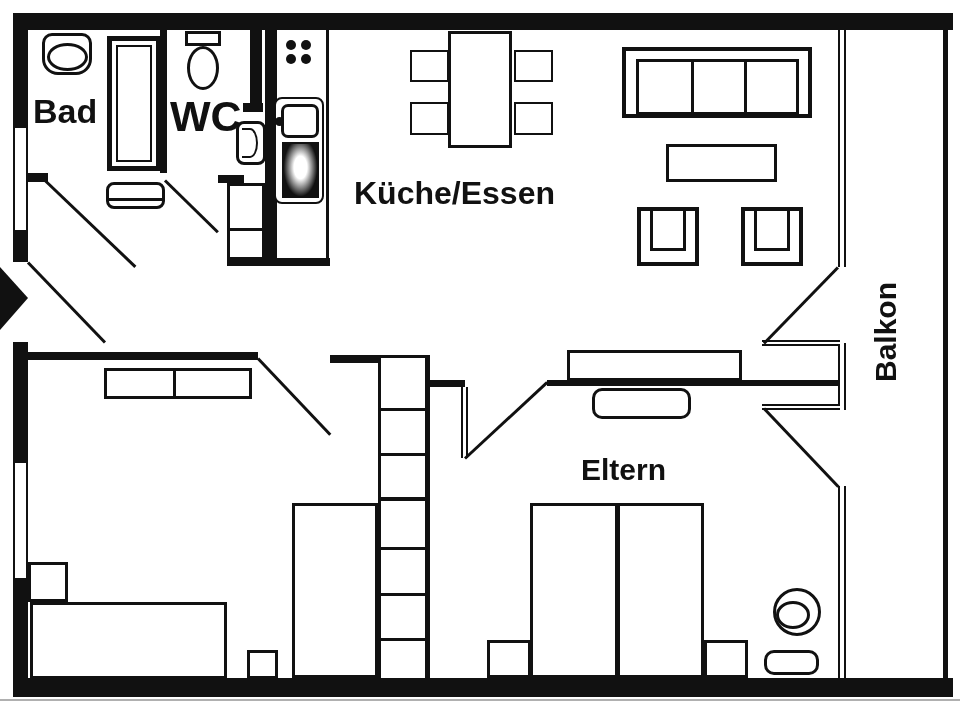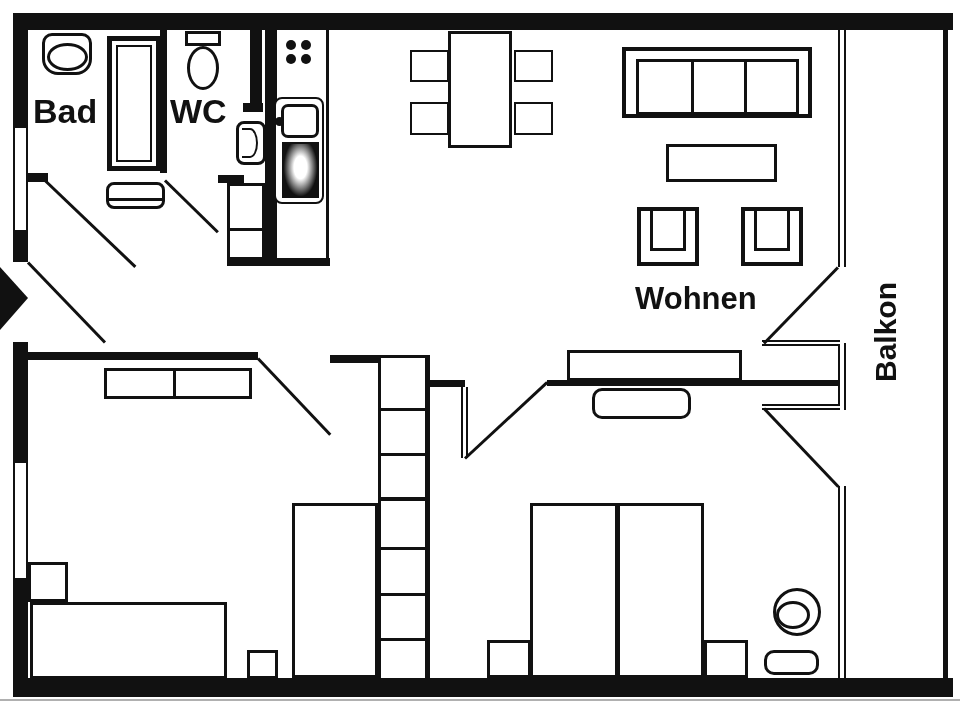--- a/index.html
+++ b/index.html
@@ -126,18 +126,19 @@
   <div class="abs" style="left:378px;top:358px;width:52px;height:320px;background:#fff;border-left:3px solid #111;border-right:5px solid #111;">
     <div style="position:absolute;left:0;top:50px;width:100%;height:3px;background:#111;"></div>
     <div style="position:absolute;left:0;top:95px;width:100%;height:3px;background:#111;"></div>
     <div style="position:absolute;left:0;top:139px;width:100%;height:4px;background:#111;"></div>
     <div style="position:absolute;left:0;top:189px;width:100%;height:3px;background:#111;"></div>
     <div style="position:absolute;left:0;top:235px;width:100%;height:3px;background:#111;"></div>
     <div style="position:absolute;left:0;top:280px;width:100%;height:3px;background:#111;"></div>
   </div>
 
   <div class="lbl" style="left:33px;top:92px;font-size:34px;">Bad</div>
-  <div class="lbl" style="left:170px;top:92px;font-size:34px;">WC</div>
-  <div class="lbl" style="left:635px;top:281px;font-size:31px;">Wohnen</div>
+  <div class="lbl" style="left:170px;top:92px;font-size:43px;">WC</div>
+  <div class="lbl" style="left:354px;top:175px;font-size:32px;">Küche/Essen</div>
   <div class="lbl" style="left:821px;top:315px;width:130px;height:34px;font-size:30px;text-align:center;transform:rotate(-90deg);">Balkon</div>
+  <div class="lbl" style="left:581px;top:453px;font-size:30px;">Eltern</div>
 
   <div class="abs" style="left:0;top:699px;width:960px;height:2px;background:#b0b0b0;"></div>
 </div>
 
 </body></html>

